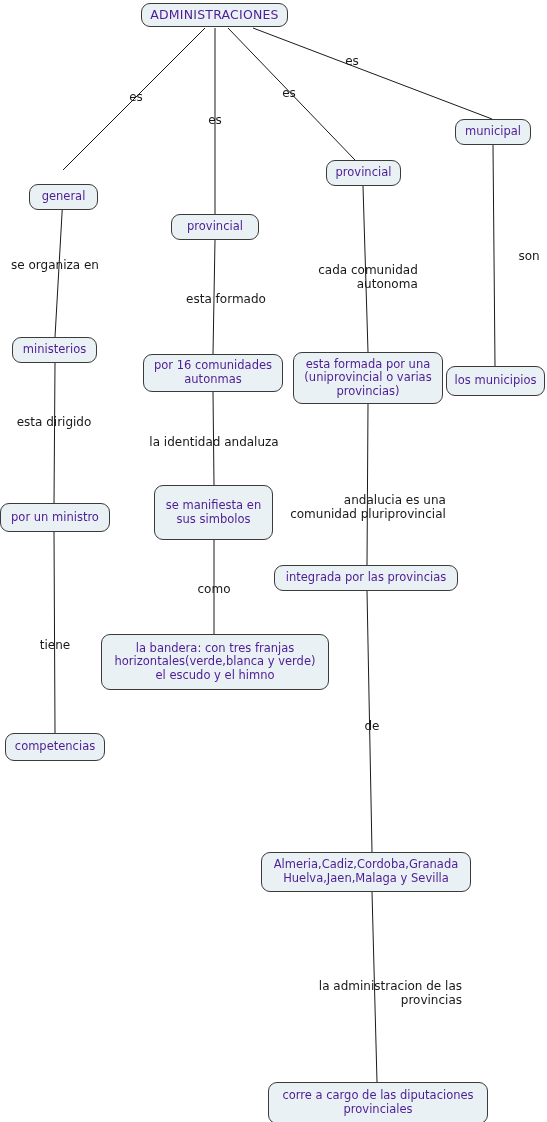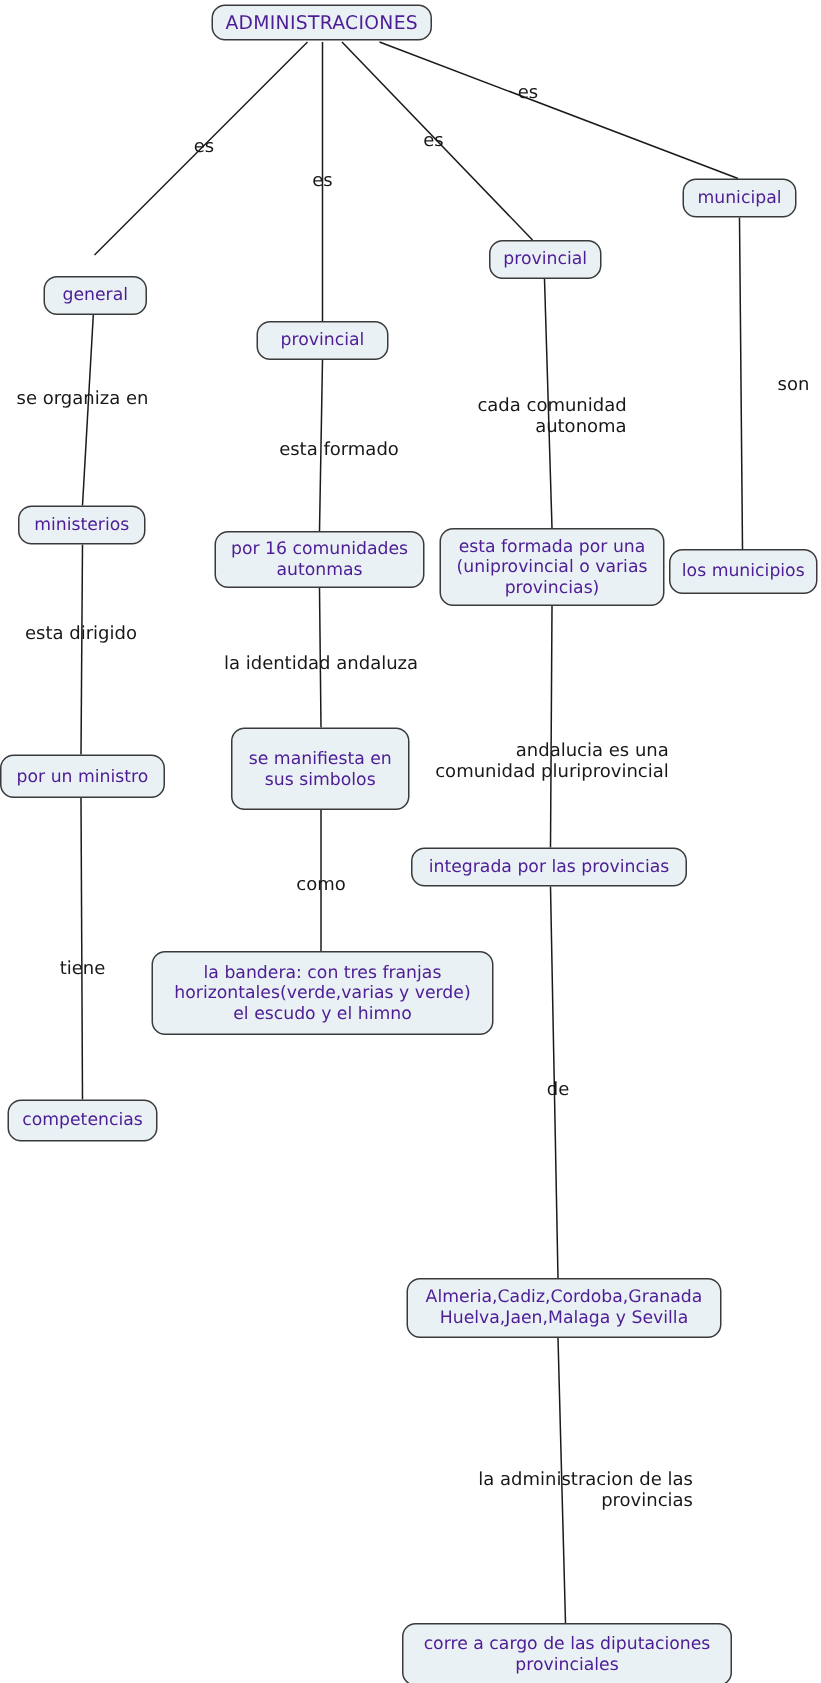--- a/index.html
+++ b/index.html
@@ -116,22 +116,22 @@
 autonmas</div>
       <div class="node" style="left: 293px; top: 352px; width: 150px; height: 52px;">esta formada por una
 (uniprovincial o varias
 provincias)</div>
       <div class="node" style="left: 446px; top: 366px; width: 99px; height: 30px;">los municipios</div>
       <div class="node" style="left: 0px; top: 503px; width: 110px; height: 29px;">por un ministro</div>
       <div class="node" style="left: 154px; top: 485px; width: 119px; height: 55px;">se manifiesta en
 sus simbolos</div>
       <div class="node" style="left: 274px; top: 565px; width: 184px; height: 26px;">integrada por las provincias</div>
       <div class="node" style="left: 101px; top: 634px; width: 228px; height: 56px;">la bandera: con tres franjas
-horizontales(verde,varias y verde)
+horizontales(verde,blanca y verde)
 el escudo y el himno</div>
       <div class="node" style="left: 5px; top: 733px; width: 100px; height: 28px;">competencias</div>
-      <div class="node" style="left: 271px; top: 852px; width: 210px; height: 40px;">Almeria,Cadiz,Cordoba,Granada
+      <div class="node" style="left: 261px; top: 852px; width: 210px; height: 40px;">Almeria,Cadiz,Cordoba,Granada
 Huelva,Jaen,Malaga y Sevilla</div>
       <div class="node" style="left: 268px; top: 1082px; width: 220px; height: 42px;">corre a cargo de las diputaciones
 provinciales</div>
     </div>
 
 </div>
 
 </body></html>

